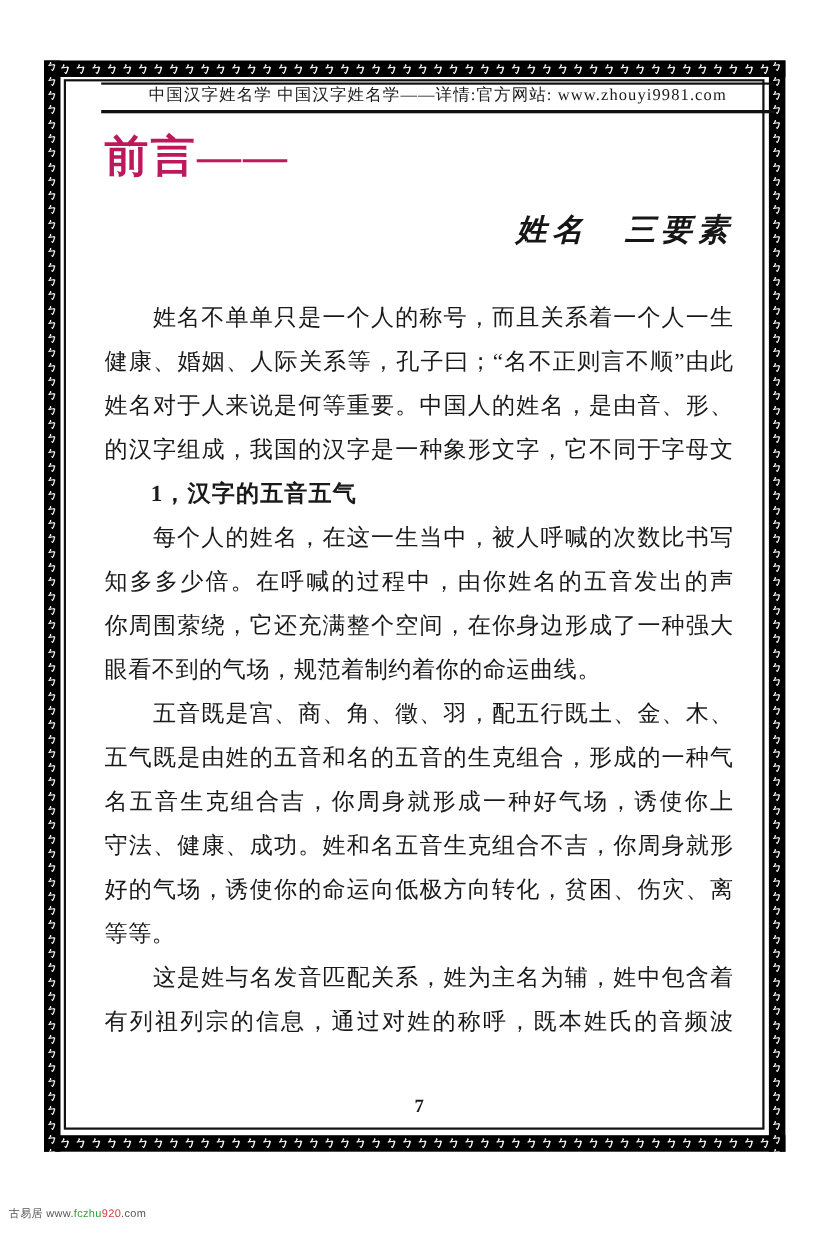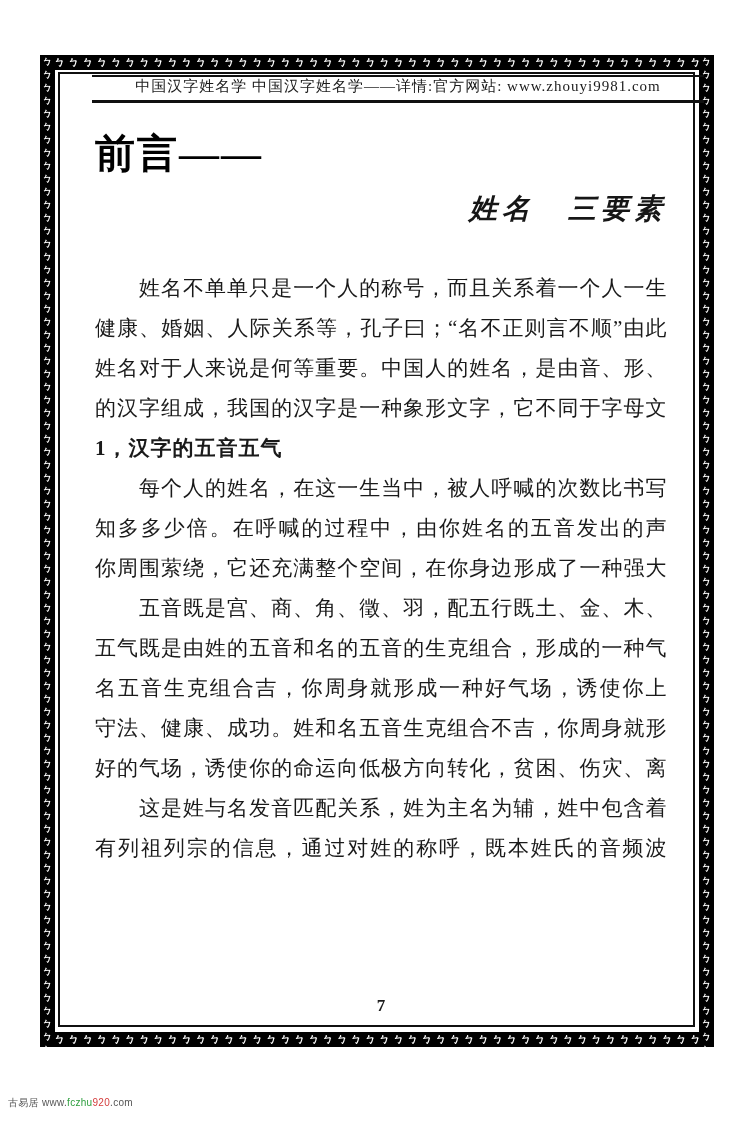--- a/index.html
+++ b/index.html
@@ -29,39 +29,39 @@
   
   .header-rule{position:absolute;left:92px;width:612px;background:#101010;}
   #rule-top{top:75px;height:2px;}
   #rule-bottom{top:100px;height:3px;}
   .header-text{
     position:absolute;left:92px;top:77px;width:612px;text-align:center;
     font-size:15px;font-weight:normal;letter-spacing:1px;white-space:nowrap;
   }
   
   .doc-title{
-    position:absolute;left:95px;top:126px;font-size:40px;font-weight:900;
-    letter-spacing:2px;color:#000000;
+    position:absolute;left:95px;top:114px;font-size:40px;font-weight:900;
+    letter-spacing:2px;color:#be185d;
   }
   .doc-subtitle{
     position:absolute;left:95px;top:190px;width:572px;text-align:right;
     font-size:28px;font-weight:600;font-style:italic;letter-spacing:5px;
     color:#161616;
   }
   
   .body-text{position:absolute;left:95px;top:268px;width:572px;font-size:21px;}
   .bline{
     height:40px;line-height:40px;white-space:nowrap;letter-spacing:0.5px;
   }
   .bline.fill{
     white-space:normal;text-align:justify;text-align-last:justify;
     text-justify:inter-character;overflow:hidden;
   }
   .bline.indent{text-indent:44px;}
-  .bline.heading{font-weight:bold;letter-spacing:1px;}
+  .bline.heading{font-weight:bold;letter-spacing:1px;margin-left:42px;}
   
   .page-number{
     position:absolute;left:95px;top:996px;width:572px;text-align:center;
     font-size:17px;font-weight:bold;
   }
   
   .watermark{
     position:absolute;left:8px;top:1096px;font-size:10px;
     font-family:"Liberation Sans","DejaVu Sans",sans-serif;color:#555;
     letter-spacing:0.3px;
@@ -88,24 +88,26 @@
 
 <div class="body-text">
     <div class="bline fill indent">姓名不单单只是一个人的称号，而且关系着一个人一生的事业、</div>
     <div class="bline fill">健康、婚姻、人际关系等，孔子曰；“名不正则言不顺”由此可见，</div>
     <div class="bline fill">姓名对于人来说是何等重要。中国人的姓名，是由音、形、义一体化</div>
     <div class="bline fill">的汉字组成，我国的汉字是一种象形文字，它不同于字母文字，每个</div>
     <div class="bline heading">1，汉字的五音五气</div>
     <div class="bline fill indent">每个人的姓名，在这一生当中，被人呼喊的次数比书写的次数不</div>
     <div class="bline fill">知多多少倍。在呼喊的过程中，由你姓名的五音发出的声波，不单在</div>
     <div class="bline fill">你周围萦绕，它还充满整个空间，在你身边形成了一种强大的，用肉</div>
+    <div class="bline">眼看不到的气场，规范着制约着你的命运曲线。</div>
     <div class="bline fill indent">五音既是宫、商、角、徵、羽，配五行既土、金、木、火、水。</div>
     <div class="bline fill">五气既是由姓的五音和名的五音的生克组合，形成的一种气场。姓和</div>
     <div class="bline fill">名五音生克组合吉，你周身就形成一种好气场，诱使你上进、修德、</div>
     <div class="bline fill">守法、健康、成功。姓和名五音生克组合不吉，你周身就形成一种不</div>
     <div class="bline fill">好的气场，诱使你的命运向低极方向转化，贫困、伤灾、离异、孤独</div>
+    <div class="bline">等等。</div>
     <div class="bline fill indent">这是姓与名发音匹配关系，姓为主名为辅，姓中包含着本姓氏所</div>
     <div class="bline fill">有列祖列宗的信息，通过对姓的称呼，既本姓氏的音频波动，调动起</div>
   </div>
 
 <div class="page-number">7</div>
 
 <div class="watermark"><span>古易居 </span><span>www.</span><span class="wm-green">fczhu</span><span class="wm-red">920</span><span>.com</span></div>
 
 </body></html>

